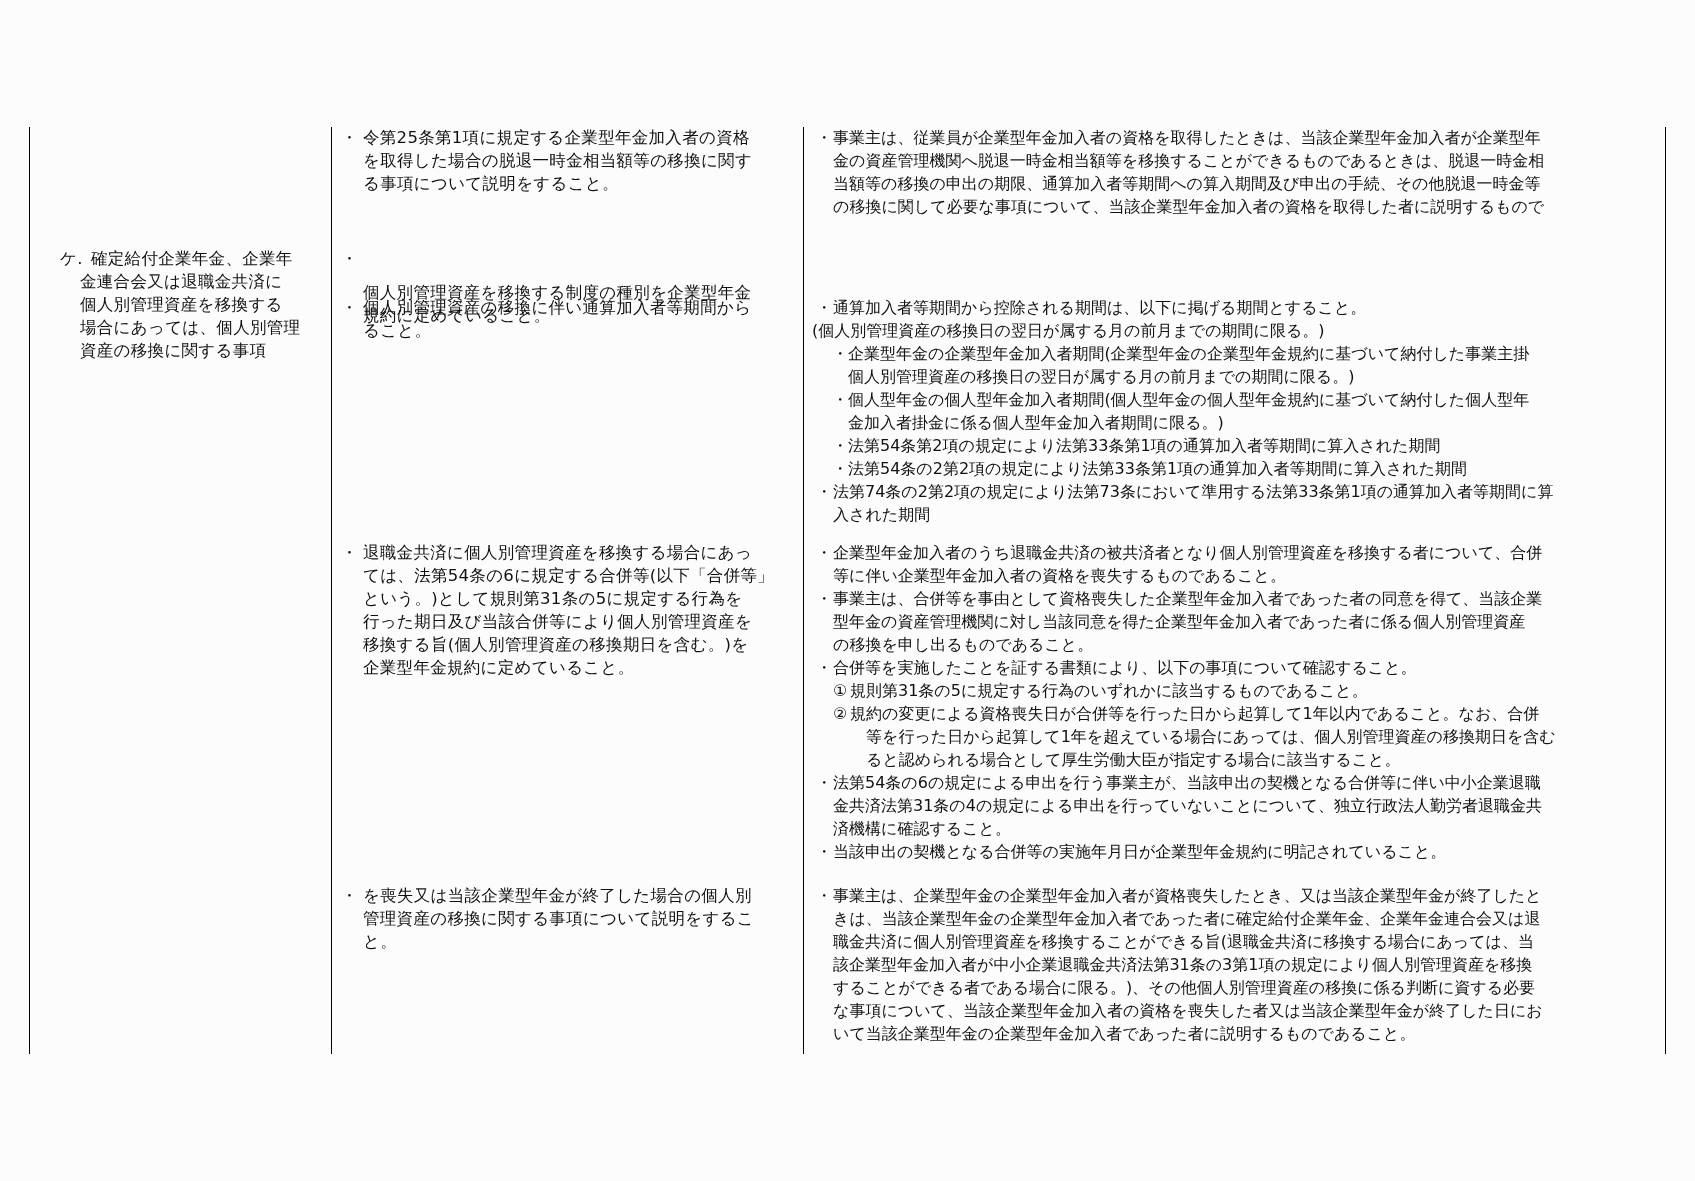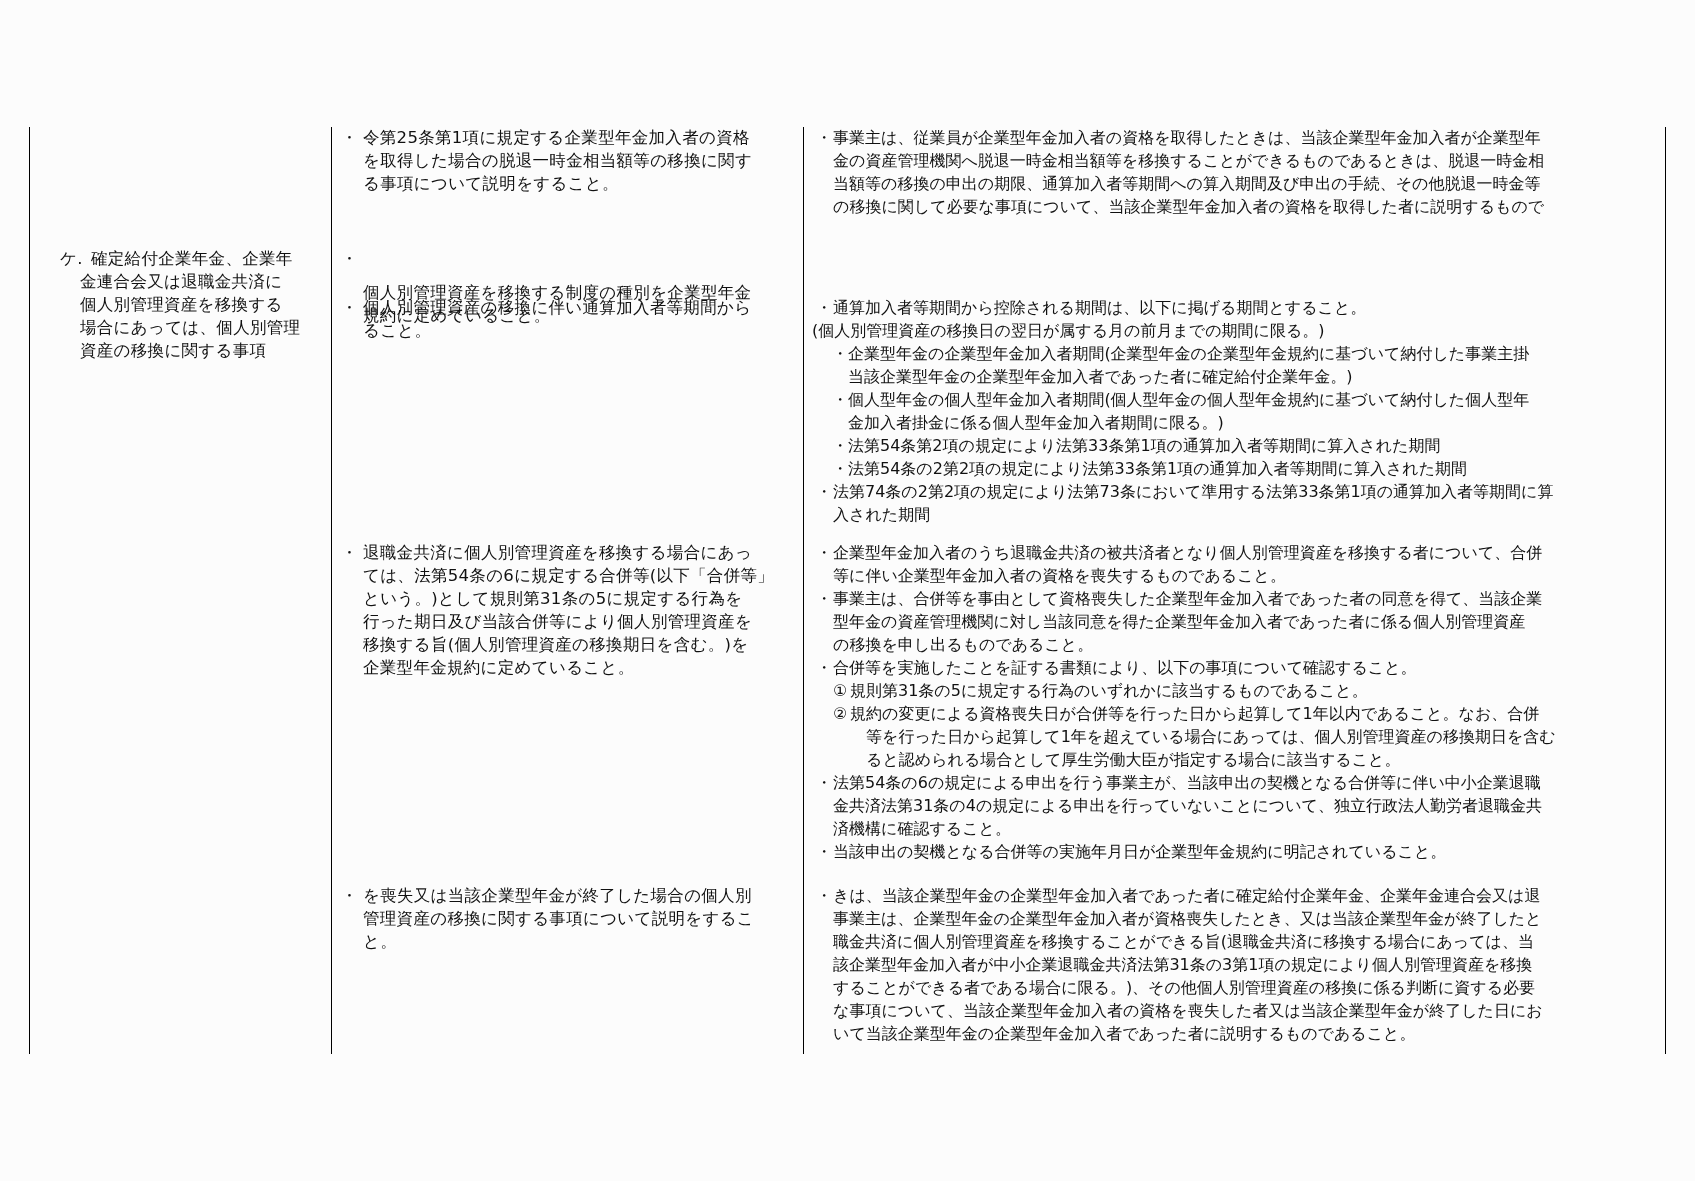--- a/index.html
+++ b/index.html
@@ -88,21 +88,21 @@
 </div>
 
 <div class="block" style="left:818px; top:296px; font-size:16px; letter-spacing:0;">
   <span class="bullet" style="left:-2px;">・</span>
   <span class="line" style="padding-left:15px;">通算加入者等期間から控除される期間は、以下に掲げる期間とすること。</span>
   <span class="line" style="margin-left:-6px;">(個人別管理資産の移換日の翌日が属する月の前月までの期間に限る。)</span>
 
   <div style="position:relative; padding-left:30px;">
     <span class="bullet" style="left:14px;">・</span>
     <span class="line">企業型年金の企業型年金加入者期間(企業型年金の企業型年金規約に基づいて納付した事業主掛</span>
-    <span class="line">当該企業型年金の企業型年金加入者であった者に確定給付企業年金。)</span>
+    <span class="line">個人別管理資産の移換日の翌日が属する月の前月までの期間に限る。)</span>
   </div>
   <div style="position:relative; padding-left:30px;">
     <span class="bullet" style="left:14px;">・</span>
     <span class="line">個人型年金の個人型年金加入者期間(個人型年金の個人型年金規約に基づいて納付した個人型年</span>
     <span class="line">金加入者掛金に係る個人型年金加入者期間に限る。)</span>
   </div>
   <div style="position:relative; padding-left:30px;">
     <span class="bullet" style="left:14px;">・</span>
     <span class="line">法第54条第2項の規定により法第33条第1項の通算加入者等期間に算入された期間</span>
   </div>
@@ -151,21 +151,21 @@
   </div>
   <div style="position:relative; padding-left:15px;">
     <span class="bullet" style="left:-2px;">・</span>
     <span class="line">当該申出の契機となる合併等の実施年月日が企業型年金規約に明記されていること。</span>
   </div>
 </div>
 
 <div class="block" style="left:818px; top:884px; font-size:16px; letter-spacing:0;">
   <span class="bullet" style="left:-2px;">・</span>
   <div style="padding-left:15px;">
+    <span class="line">事業主は、企業型年金の企業型年金加入者が資格喪失したとき、又は当該企業型年金が終了したと</span>
     <span class="line">きは、当該企業型年金の企業型年金加入者であった者に確定給付企業年金、企業年金連合会又は退</span>
-    <span class="line">事業主は、企業型年金の企業型年金加入者が資格喪失したとき、又は当該企業型年金が終了したと</span>
     <span class="line">職金共済に個人別管理資産を移換することができる旨(退職金共済に移換する場合にあっては、当</span>
     <span class="line">該企業型年金加入者が中小企業退職金共済法第31条の3第1項の規定により個人別管理資産を移換</span>
     <span class="line">することができる者である場合に限る。)、その他個人別管理資産の移換に係る判断に資する必要</span>
     <span class="line">な事項について、当該企業型年金加入者の資格を喪失した者又は当該企業型年金が終了した日にお</span>
     <span class="line">いて当該企業型年金の企業型年金加入者であった者に説明するものであること。</span>
   </div>
 </div>
 
 </body></html>

